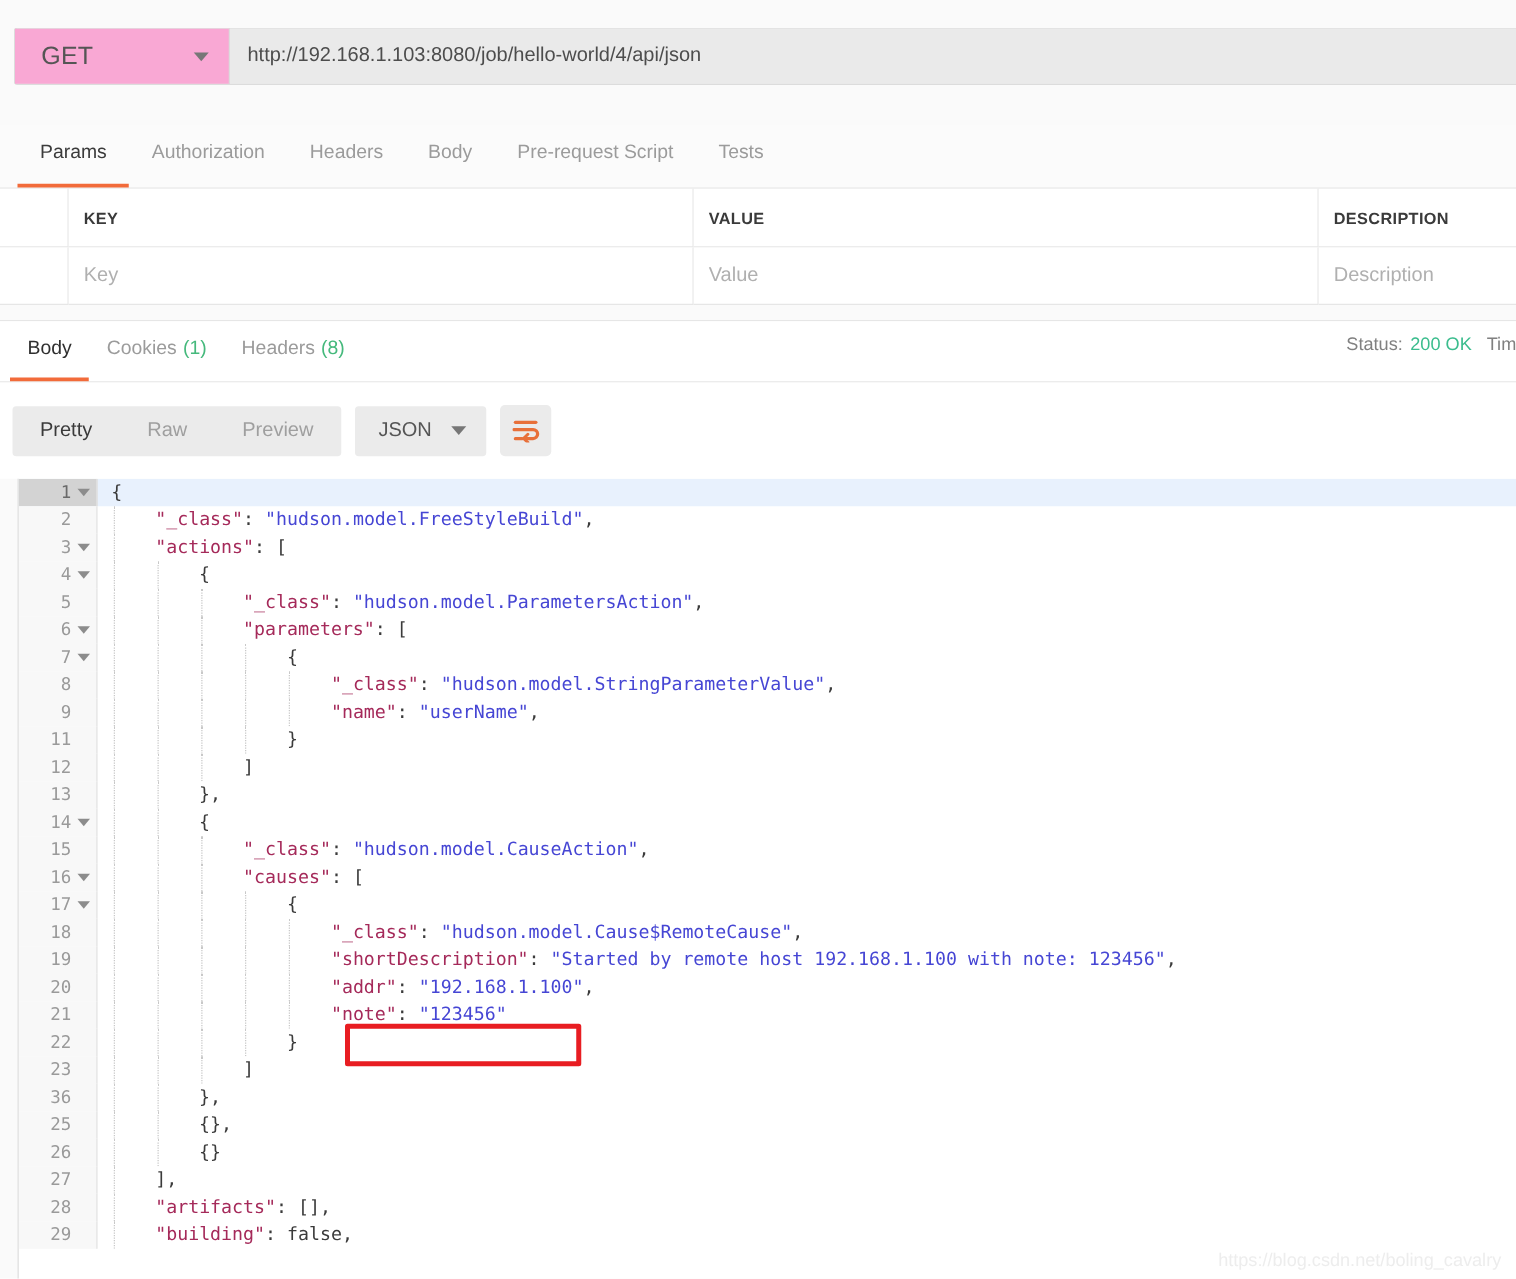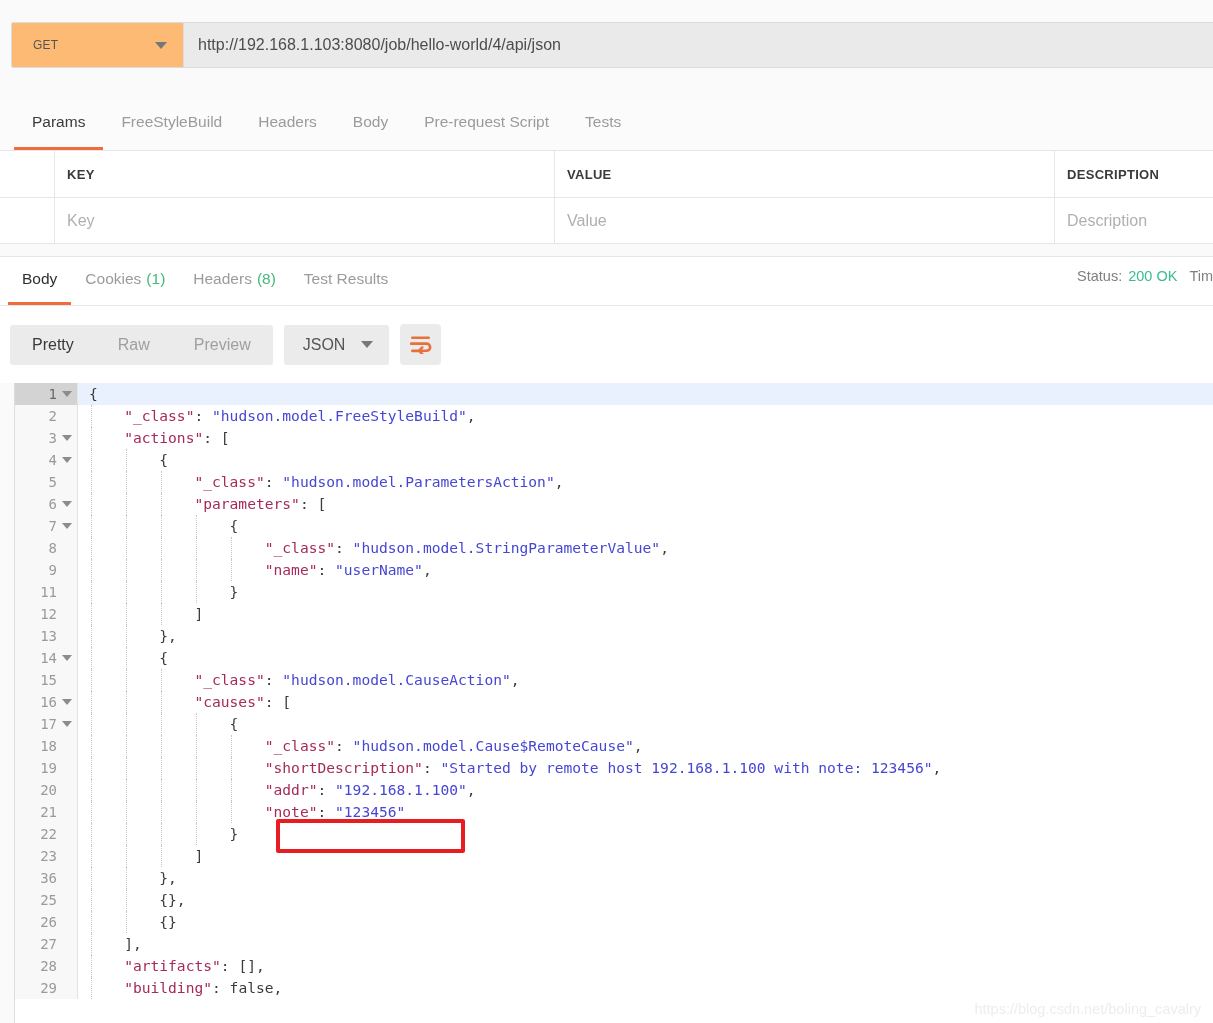--- a/index.html
+++ b/index.html
@@ -20,22 +20,22 @@
     position: absolute; left: 11px; top: 22px; right: 0; height: 46px;
     display: flex; align-items: stretch;
     border: 1px solid #dcdcdc; border-right: none;
     background: #eaeaea; border-radius: 3px 0 0 3px;
   }
   .method-select {
     width: 172px; min-width: 172px;
     display: flex; align-items: center; justify-content: space-between;
     padding: 0 16px 0 21px;
     border-right: 1px solid #dcdcdc;
-    background: #fdba74;
-    font-size: 12px; color: #555; letter-spacing: .2px;
+    background: #f9a8d4;
+    font-size: 20px; color: #555; letter-spacing: .2px;
     cursor: pointer;
   }
   .caret-down {
     width: 0; height: 0;
     border-left: 6px solid transparent; border-right: 6px solid transparent;
     border-top: 7px solid #777;
   }
   .url-input {
     flex: 1; display: flex; align-items: center; padding: 0 14px;
     background: #eaeaea; font-size: 16px; color: #4d4d4d;
@@ -194,21 +194,21 @@
         <span class="caret-down"></span>
       </div>
       <div class="url-input">
         <span>http://192.168.1.103:8080/job/hello-world/4/api/json</span>
       </div>
     </div>
   </div>
 
   <div class="req-tabs" id="req-tabs">
       <div class="req-tab active"><span>Params</span></div>
-      <div class="req-tab"><span>FreeStyleBuild</span></div>
+      <div class="req-tab"><span>Authorization</span></div>
       <div class="req-tab"><span>Headers</span></div>
       <div class="req-tab"><span>Body</span></div>
       <div class="req-tab"><span>Pre-request Script</span></div>
       <div class="req-tab"><span>Tests</span></div>
     </div>
 
   <div class="params-table">
     <div class="ptrow head">
       <div class="ptcell c-check"></div>
       <div class="ptcell c-key">KEY</div>
@@ -221,21 +221,20 @@
       <div class="ptcell c-val">Value</div>
       <div class="ptcell c-desc">Description</div>
     </div>
   </div>
   <div class="params-bottom-gap"></div>
 
   <div class="resp-tabs" id="resp-tabs">
       <div class="resp-tab active"><span>Body</span></div>
       <div class="resp-tab"><span>Cookies</span><span class="resp-count">(1)</span></div>
       <div class="resp-tab"><span>Headers</span><span class="resp-count">(8)</span></div>
-      <div class="resp-tab"><span>Test Results</span></div>
     </div>
 
   <div class="resp-status">
     <span>Status:</span>
     <span class="status-ok">200 OK</span>
     <span class="status-time">Tim</span>
   </div>
 
   <div class="body-toolbar">
     <div class="seg-group" id="seg-group">

